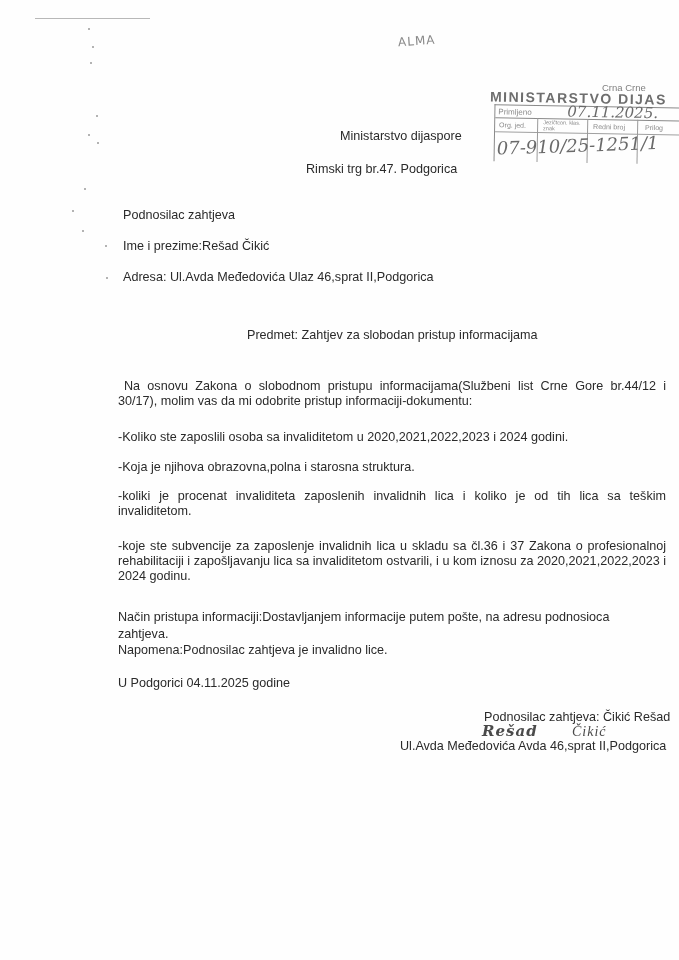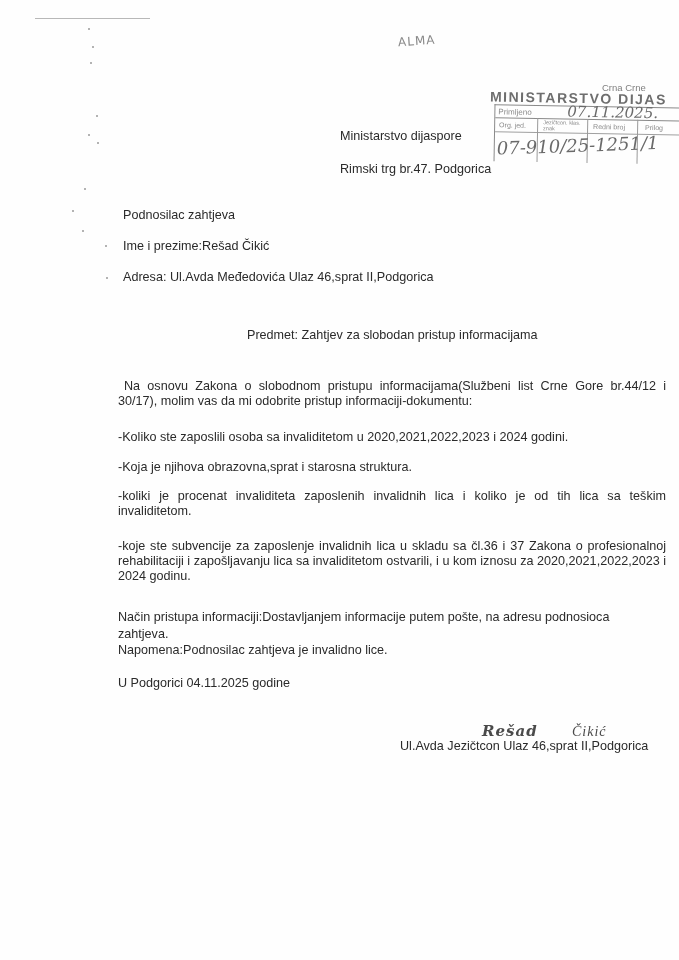--- a/index.html
+++ b/index.html
@@ -65,35 +65,36 @@
         <span class="lbl" style="left:150px;top:4px">Prilog</span>
       </div>
       <div class="vline" style="left:42px"></div>
       <div class="vline" style="left:92px"></div>
       <div class="vline" style="left:142px"></div>
       <span class="hand" style="left:2px;top:28px;font-size:18px;white-space:nowrap;transform:rotate(-3deg)">07-910/25-1251/1</span>
     </div>
   </div>
 
   <div class="abs txt" style="left:340px;top:128px">Ministarstvo dijaspore</div>
-  <div class="abs txt" style="left:340px;top:161px">Rimski trg br.47. Podgorica</div>
+  <div class="abs txt" style="left:306px;top:161px">Rimski trg br.47. Podgorica</div>
 
   <div class="abs txt" style="left:123px;top:207px">Podnosilac zahtjeva</div>
   <div class="abs txt" style="left:123px;top:238px">Ime i prezime:Rešad Čikić</div>
   <div class="abs txt" style="left:123px;top:269px">Adresa: Ul.Avda Međedovića Ulaz 46,sprat II,Podgorica</div>
 
   <div class="abs txt" style="left:247px;top:327px">Predmet: Zahtjev za slobodan pristup informacijama</div>
 
   <div class="para" style="top:379px;text-indent:6px">Na osnovu Zakona o slobodnom pristupu informacijama(Službeni list Crne Gore br.44/12 i 30/17),  molim vas da mi odobrite pristup informaciji-dokumentu:</div>
   <div class="para" style="top:430px">-Koliko ste zaposlili osoba sa invaliditetom u 2020,2021,2022,2023 i 2024 godini.</div>
-  <div class="para" style="top:460px">-Koja je njihova obrazovna,sprat i starosna struktura.</div>
+  <div class="para" style="top:460px">-Koja je njihova obrazovna,polna i starosna struktura.</div>
   <div class="para" style="top:489px">-koliki je procenat invaliditeta zaposlenih invalidnih lica i koliko je od tih lica sa teškim invaliditetom.</div>
   <div class="para" style="top:539px">-koje ste subvencije za zaposlenje invalidnih lica u skladu sa čl.36 i 37 Zakona o profesionalnoj rehabilitaciji i zapošljavanju lica sa invaliditetom ostvarili, i u kom iznosu za 2020,2021,2022,2023 i 2024 godinu.</div>
 
   <div class="para" style="top:643px;text-align:left">Napomena:Podnosilac zahtjeva je invalidno lice.</div>
   <div class="para" style="top:609px;width:520px;text-align:left;line-height:17px">Način pristupa informaciji:Dostavljanjem informacije putem pošte, na adresu podnosioca zahtjeva.</div>
   <div class="para" style="top:676px;text-align:left">U Podgorici 04.11.2025 godine</div>
 
+  <div class="abs txt" style="left:484px;top:709px">Podnosilac zahtjeva: Čikić Rešad</div>
   <div class="signature-hand">Rešad</div>
   <div class="signature-hand2">Čikić</div>
-  <div class="abs txt" style="left:400px;top:738px">Ul.Avda Jezičtcon Ulaz 46,sprat II,Podgorica</div>
+  <div class="abs txt" style="left:400px;top:738px">Ul.Avda Međedovića Avda 46,sprat II,Podgorica</div>
 
 </div>
 
 </body></html>

